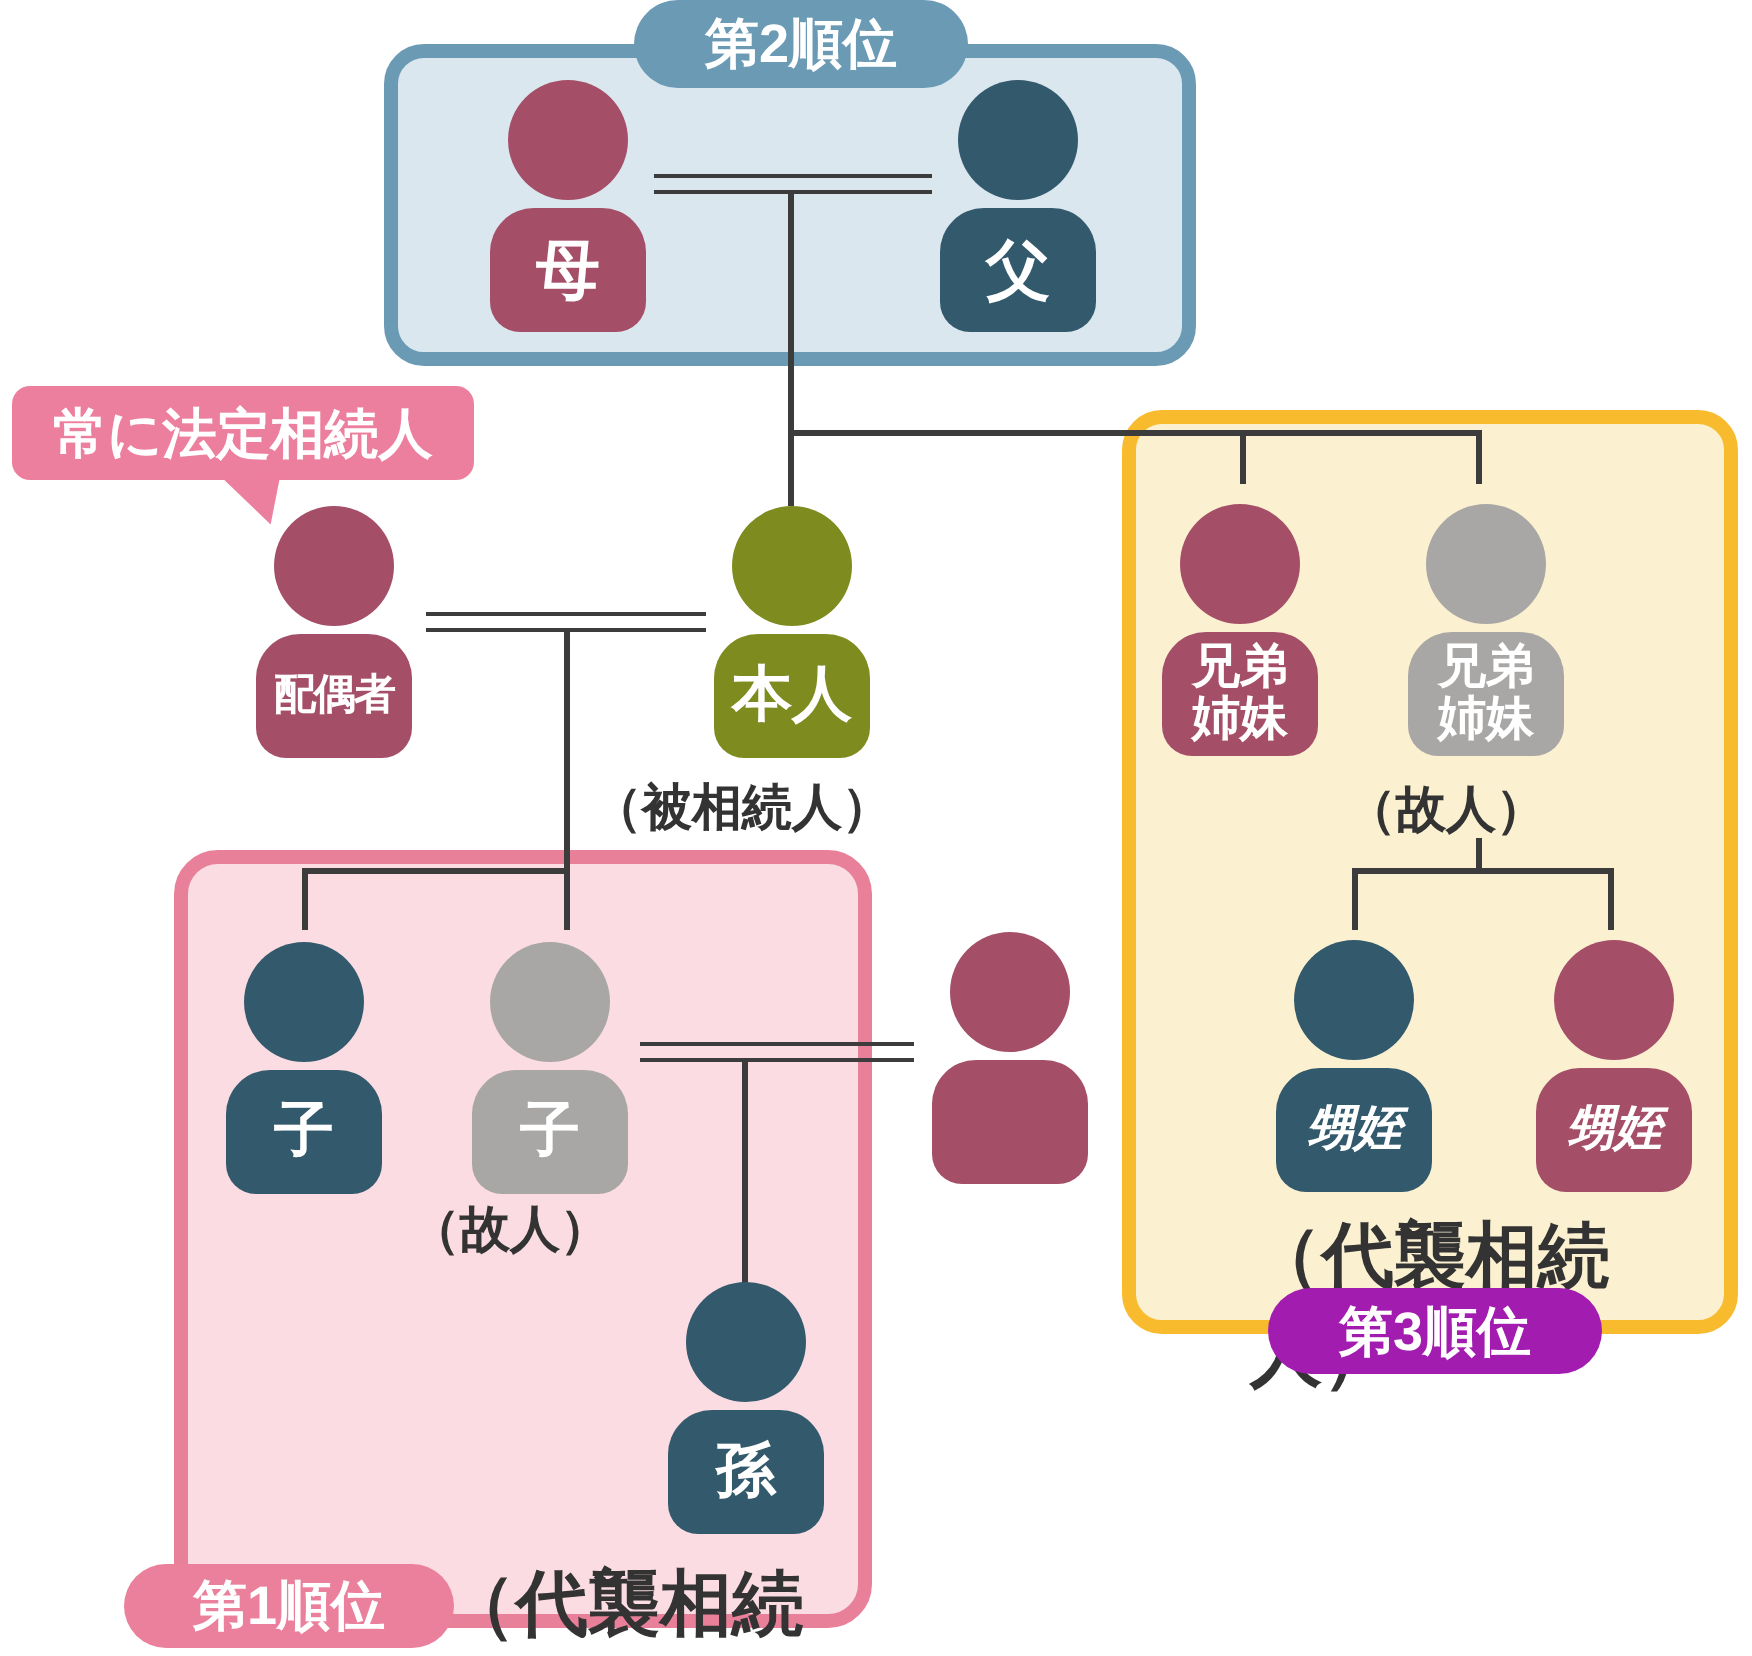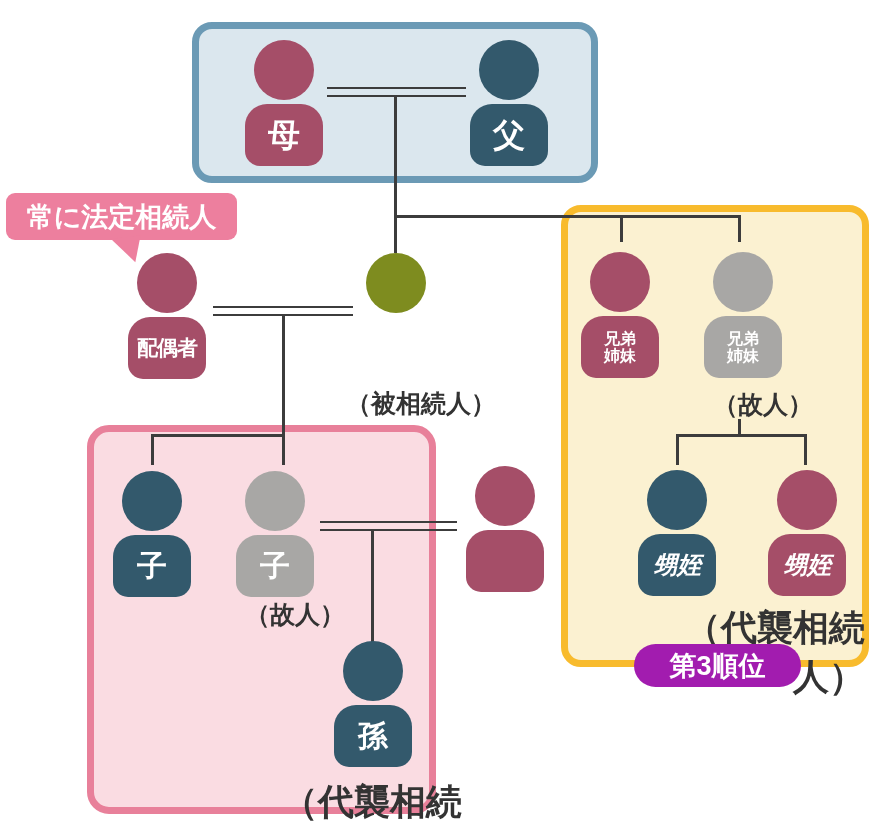--- a/index.html
+++ b/index.html
@@ -25,39 +25,39 @@
     display:flex;align-items:center;justify-content:center;color:#ffffff;font-weight:700;
     text-align:center;line-height:1.08;}
   .maroon .head,.maroon .body{background:#a54e68;}
   .teal .head,.teal .body{background:#33596c;}
   .olive .head,.olive .body{background:#7e8c1f;}
   .gray .head,.gray .body{background:#a8a7a5;}
   .lbl-xl{font-size:32px;}
   .lbl-lg{font-size:30px;}
   .lbl-md{font-size:24px;font-style:italic;}
   .lbl-sm{font-size:21px;letter-spacing:-1px;}
-  .lbl-2l{font-size:16px;}
+  .lbl-2l{font-size:24px;}
 
   
   .pill{position:absolute;z-index:4;display:flex;align-items:center;justify-content:center;
     color:#ffffff;font-weight:700;font-size:27px;border-radius:23px;}
   .pill.blue{background:#6b9ab5;}
   .pill.pinkp{background:#ea809b;}
   .pill.yellowp{background:#a21caf;}
 
   
   .callout{position:absolute;left:6px;top:193px;width:231px;height:47px;z-index:5;
     background:#ed7f9e;border-radius:9px;display:flex;align-items:center;justify-content:center;
     color:#ffffff;font-weight:700;font-size:27px;}
   .callout-tail{position:absolute;left:112px;top:237px;width:0;height:0;z-index:5;
     border-top:26px solid #ed7f9e;border-left:22px solid transparent;border-right:8px solid transparent;
     transform:rotate(-6deg);}
 
   
-  .note{position:absolute;z-index:3;color:#333333;font-weight:600;text-align:right;}
+  .note{position:absolute;z-index:3;color:#333333;font-weight:600;text-align:left;}
   .note-25{font-size:25px;}
   .note-26{font-size:36px;}
 </style>
 </head>
 <body>
 
 <div id="stage">
 
   <div class="gbox blue" style="left:192px;top:22px;width:406px;height:161px;"></div>
   <div class="gbox yellow" style="left:561px;top:205px;width:308px;height:462px;"></div>
@@ -96,20 +96,23 @@
   </div>
 
   <div class="person maroon" style="left:122px;top:253px;">
     <div class="head"></div>
     <div class="body lbl-sm">
         <span>配偶者</span>
       </div>
   </div>
   <div class="person olive" style="left:351px;top:253px;">
     <div class="head"></div>
+    <div class="body lbl-lg">
+        <span>本人</span>
+      </div>
   </div>
 
   <div class="person maroon" style="left:575px;top:252px;">
     <div class="head"></div>
     <div class="body lbl-2l">
         <span><span>兄弟</span><br><span>姉妹</span></span>
       </div>
   </div>
   <div class="person gray" style="left:698px;top:252px;">
     <div class="head"></div>
@@ -148,21 +151,23 @@
       </div>
   </div>
 
   <div class="person teal" style="left:328px;top:641px;">
     <div class="head"></div>
     <div class="body lbl-lg">
         <span>孫</span>
       </div>
   </div>
 
+  <div class="pill blue" style="left:317px;top:0px;width:167px;height:44px;">第2順位</div>
   <div class="pill yellowp" style="left:634px;top:644px;width:167px;height:43px;">第3順位</div>
+  <div class="pill pinkp" style="left:62px;top:782px;width:165px;height:42px;">第1順位</div>
 
   <div class="callout">常に法定相続人</div>
   <div class="callout-tail"></div>
 
   <div class="note note-25" style="left:296px;top:387px;width:200px;">（被相続人）</div>
   <div class="note note-25" style="left:205px;top:598px;width:140px;">（故人）</div>
   <div class="note note-25" style="left:673px;top:388px;width:140px;">（故人）</div>
   <div class="note note-26" style="left:222px;top:778px;width:240px;">（代襲相続人）</div>
   <div class="note note-26" style="left:625px;top:604px;width:240px;">（代襲相続人）</div>
 

